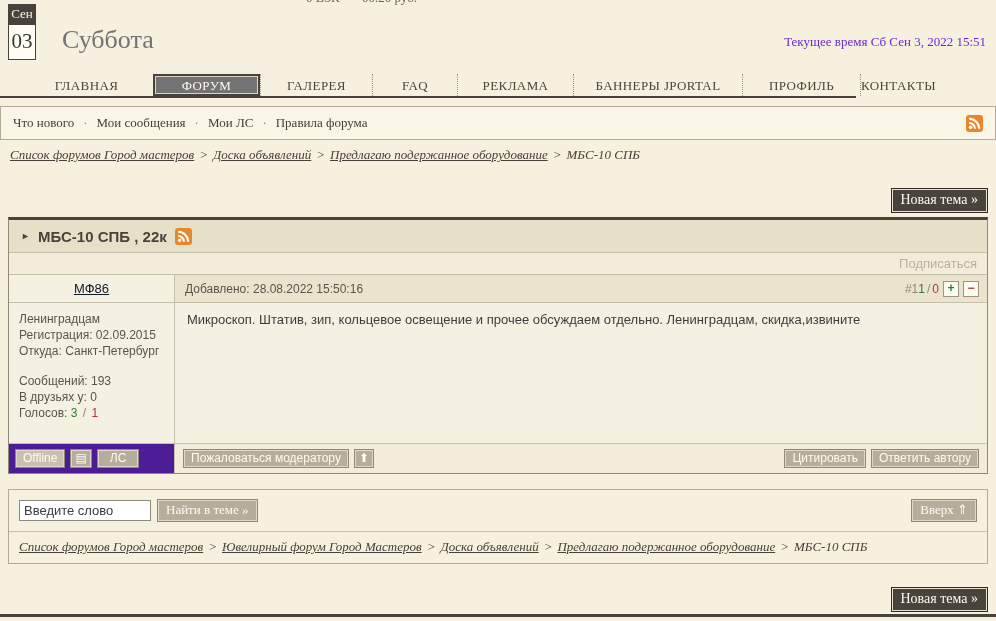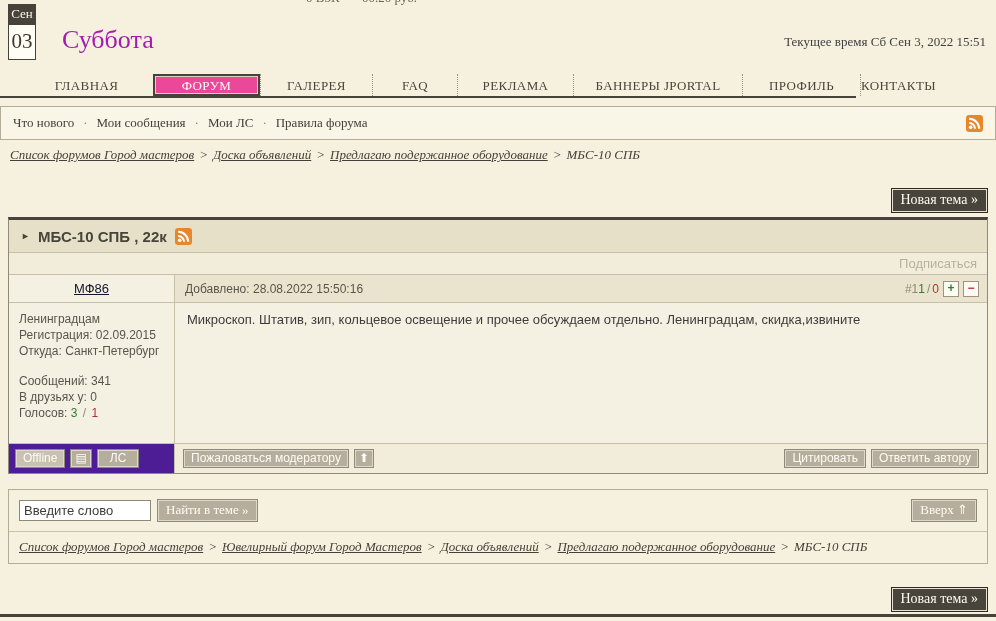--- a/index.html
+++ b/index.html
@@ -10,27 +10,27 @@
   }
   
   .topbar-clip { position:absolute; left:0; top:-10px; width:996px; height:17px; overflow:hidden; }
   .topbar-clip span { position:absolute; top:0; font:13px "Liberation Serif", serif; color:#6b655a; }
   .topbar-left { left:306px; }
   .topbar-right { left:362px; }
   
   .calendar { position:absolute; left:8px; top:4px; width:28px; text-align:center; }
   .cal-month { background:#47423a; color:#fdfaf0; font:13px "Liberation Serif", serif; padding:2px 0 3px; }
   .cal-day { background:#fffdf4; color:#3c3830; font:21px "Liberation Serif", serif; border:1px solid #47423a; border-top:none; padding:4px 0 5px; }
-  .weekday { position:absolute; left:62px; top:25px; font:26px "Liberation Serif", serif; color:#a21caf; }
-  .current-time { position:absolute; right:10px; top:34px; font:13px "Liberation Serif", serif; color:#404040; }
+  .weekday { position:absolute; left:62px; top:25px; font:26px "Liberation Serif", serif; color:#737373; }
+  .current-time { position:absolute; right:10px; top:34px; font:13px "Liberation Serif", serif; color:#6d28d9; }
   
   .nav { position:absolute; left:0; top:74px; width:856px; display:flex; border-bottom:2px solid #47423a; height:24px;padding-left:20px; }
   .nav-item { text-align:center; font:13px "Liberation Serif", serif; color:#4a453c; padding-top:4px; height:22px; letter-spacing:.4px; cursor:pointer; }
   .nav-item + .nav-item { border-left:1px dotted #9a937f; }
-  .nav-item.active { background:#ec4899; color:#fdfaf0; box-shadow:inset 0 0 0 2px #47423a, inset 0 0 0 3px #d9d4c4; border-left:none; }
+  .nav-item.active { background:#737373; color:#fdfaf0; box-shadow:inset 0 0 0 2px #47423a, inset 0 0 0 3px #d9d4c4; border-left:none; }
   
   .subnav { position:absolute; left:0; top:106px; width:996px; height:34px; background:#faf6e7; border:1px solid #b3ac97; display:flex; align-items:center; padding:0 12px; font:13px "Liberation Serif", serif; color:#45403a; }
   .subnav a { color:#45403a; text-decoration:none; cursor:pointer; }
   .subnav .dot { margin:0 9px; color:#8a8474; }
   .subnav .rss-box { margin-left:auto; }
   
   .crumbs { position:absolute; left:10px; font:13px "Liberation Serif", serif; font-style:italic; color:#45403a; }
   .crumbs-top { top:147px; }
   .crumbs a { color:#45403a; text-decoration:underline; cursor:pointer; }
   .crumbs .sep { margin:0 5px; text-decoration:none; }
@@ -153,21 +153,21 @@
         <span class="post-num">#1</span>
         <span class="rating"><span class="rate-up">1</span><span class="rate-sep">/</span><span class="rate-down">0</span></span>
         <span class="vote-btn vote-plus">+</span>
         <span class="vote-btn vote-minus">−</span>
       </div>
       <div class="cell-userinfo">
         <div>Ленинградцам</div>
         <div>Регистрация: 02.09.2015</div>
         <div>Откуда: Санкт-Петербург</div>
         <div class="gap"></div>
-        <div>Сообщений: 341</div>
+        <div>Сообщений: 193</div>
         <div>В друзьях у: 0</div>
         <div><span>Голосов:</span> <span class="rate-up">3</span> <span class="rate-sep">/</span> <span class="rate-down">1</span></div>
       </div>
       <div class="cell-body">Микроскоп. Штатив, зип, кольцевое освещение и прочее обсуждаем отдельно. Ленинградцам, скидка,извините</div>
       <div class="cell-footl">
         <span class="btn-tan light">Offline</span>
         <span class="btn-tan btn-icon"><span>▤</span></span>
         <span class="btn-tan" style="padding:1px 12px 2px">ЛС</span>
       </div>
       <div class="cell-footr">

